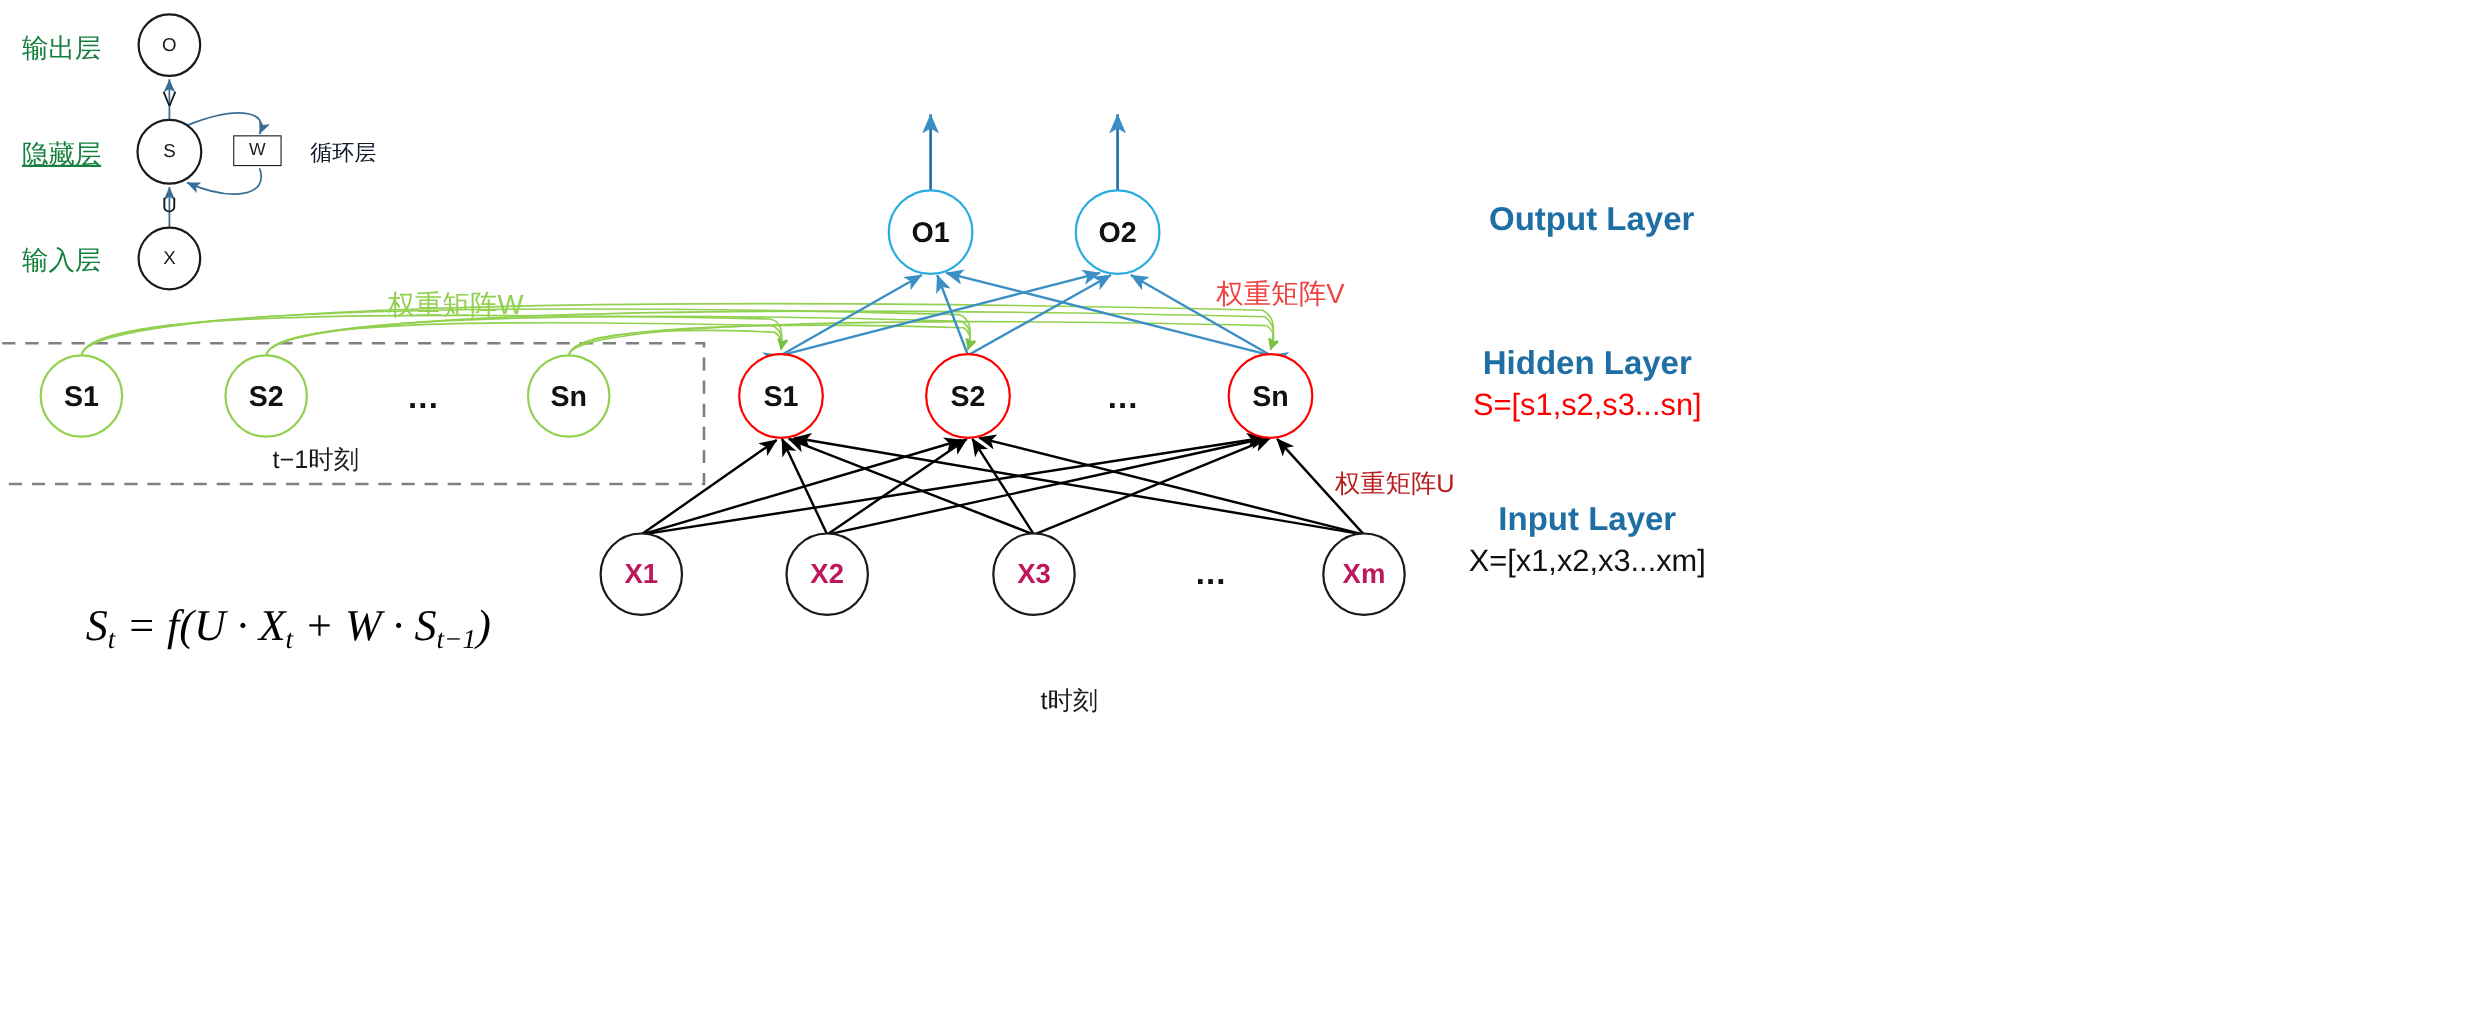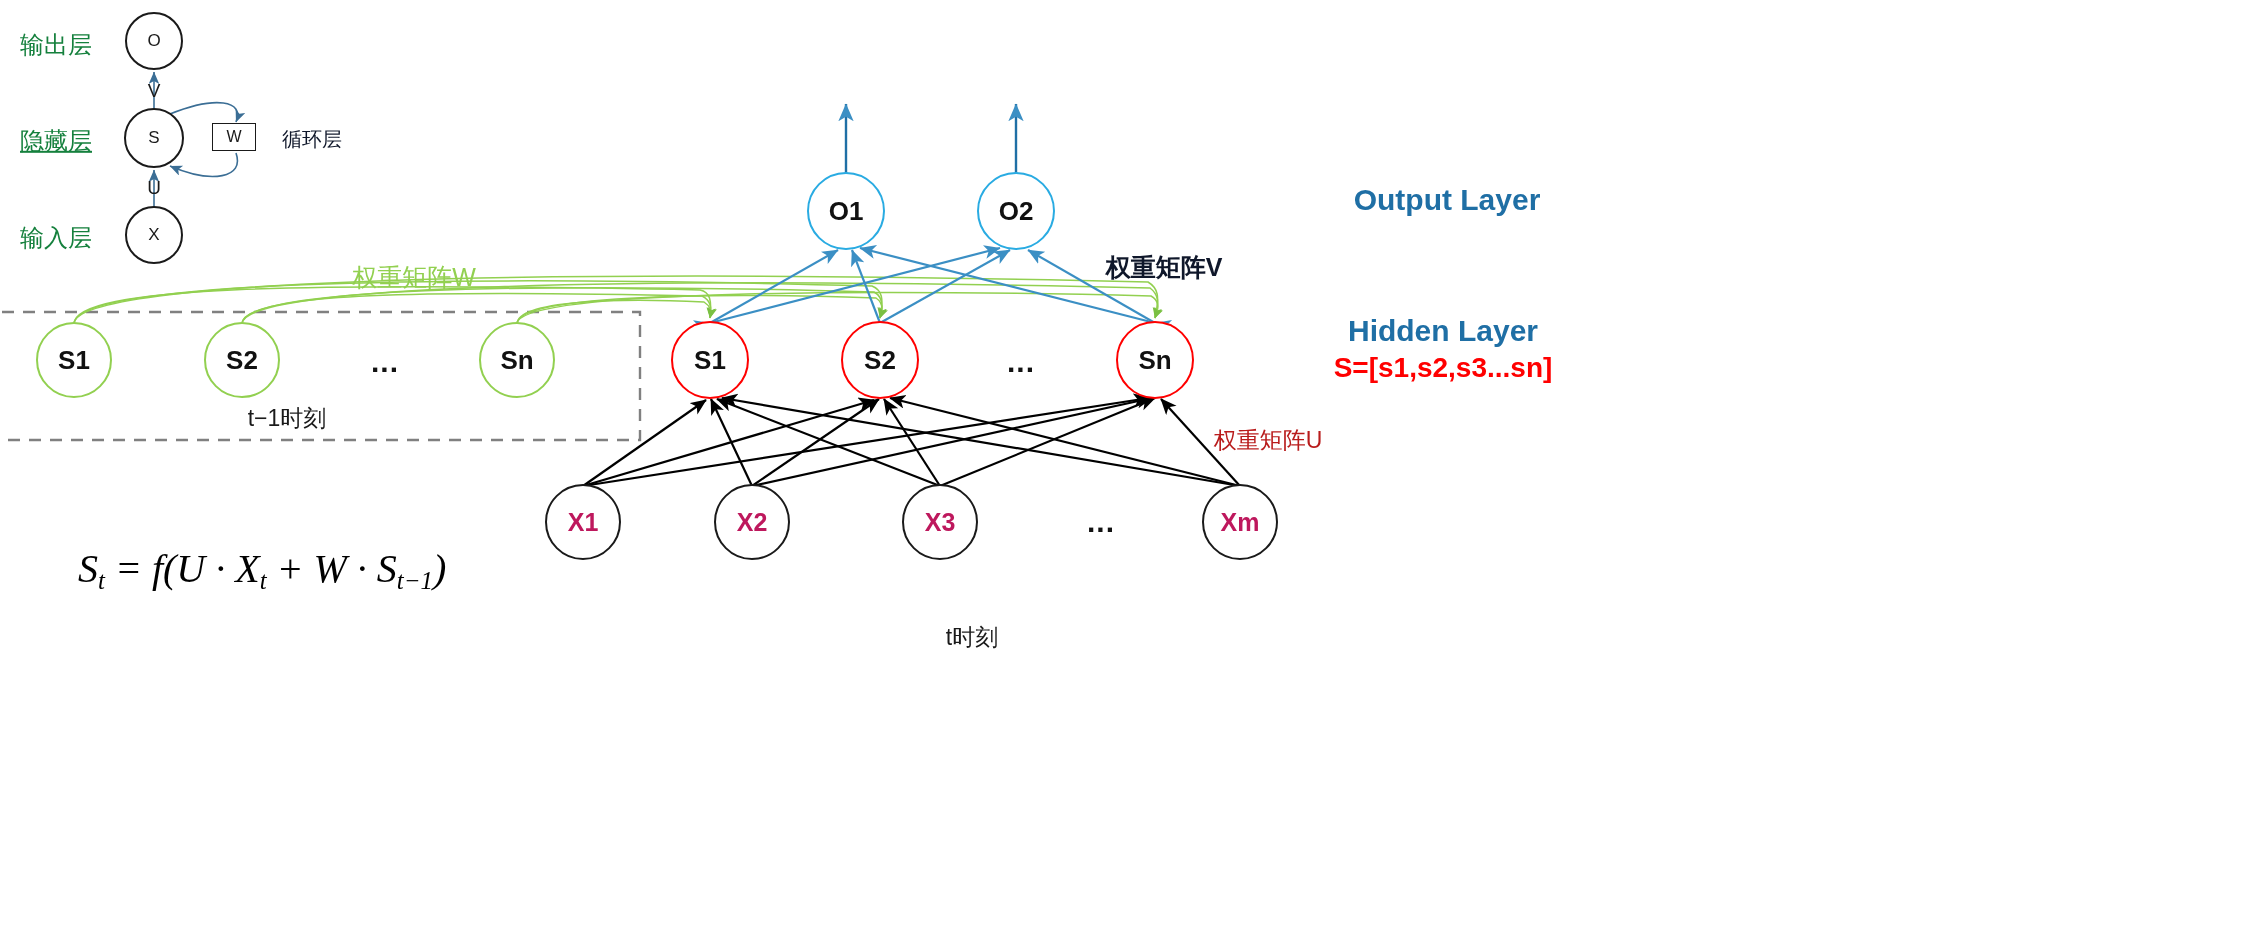--- a/index.html
+++ b/index.html
@@ -112,21 +112,21 @@
     letter-spacing: 1px;
   }
   
   .wm {
     position: absolute;
     font-size: 25px;
     transform: translate(-50%, -50%);
     white-space: nowrap;
   }
   .wm-w { color: #92d050; }
-  .wm-v { color: #0f172a; font-weight: bold; }
+  .wm-v { color: #ef4444; }
   .wm-u { color: #b91c1c; font-size: 23px; }
   
   .time-lbl {
     position: absolute;
     font-size: 23px;
     color: #1a1a1a;
     transform: translate(-50%, -50%);
   }
   
   .rlabel {
@@ -137,21 +137,21 @@
   }
   .rlabel .ttl {
     display: block;
     font-size: 30px;
     font-weight: bold;
     color: #1F6FA5;
   }
   .rlabel .vec {
     display: block;
     font-size: 28px;
-    font-weight: bold;
+    font-weight: normal;
     margin-top: 4px;
   }
   .vec-red { color: #ff0000; }
   .vec-black { color: #111111; }
   
   .formula {
     position: absolute;
     font-family: "Liberation Serif", "DejaVu Serif", serif;
     font-style: italic;
     font-size: 40px;
@@ -287,19 +287,23 @@
 
   <div class="rlabel" style="left:1447px; top:200px;">
     <span class="ttl">Output Layer</span>
   </div>
 
   <div class="rlabel" style="left:1443px; top:349px;">
     <span class="ttl">Hidden Layer</span>
     <span class="vec vec-red">S=[s1,s2,s3...sn]</span>
   </div>
 
+  <div class="rlabel" style="left:1443px; top:491px;">
+    <span class="ttl">Input Layer</span>
+    <span class="vec vec-black">X=[x1,x2,x3...xm]</span>
+  </div>
 
 
   <div class="formula" style="left:78px; top:545px;">
     <span>S</span><sub>t</sub><span> = f(U · X</span><sub>t</sub><span> + W · S</span><sub>t−1</sub><span>)</span>
   </div>
 
 </div>
 
 </body></html>

